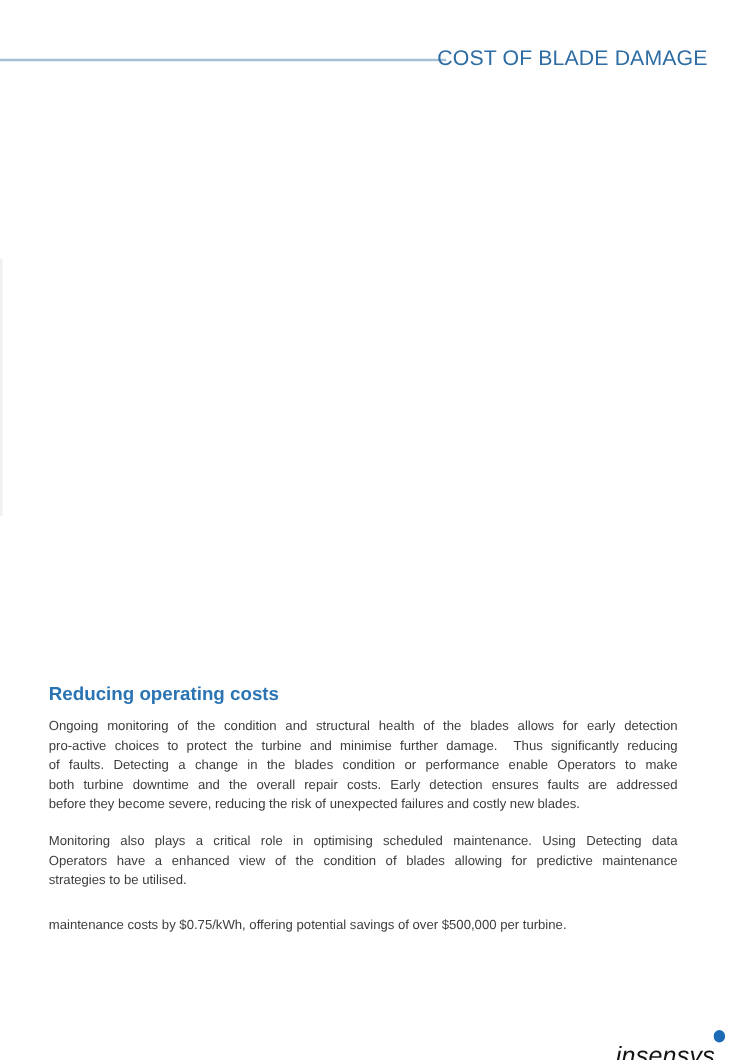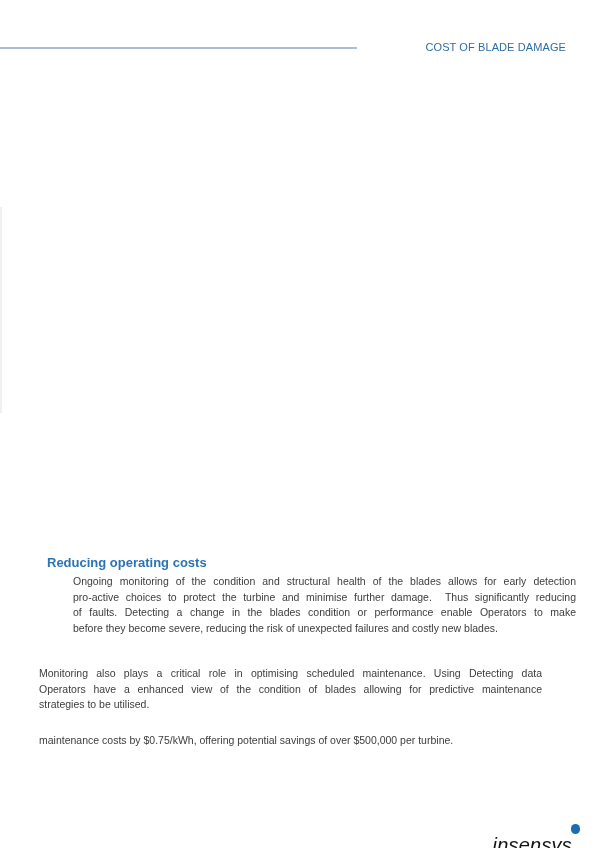--- a/index.html
+++ b/index.html
@@ -21,60 +21,60 @@
     left: 0;
     top: 47px;
     width: 357px;
     height: 1.5px;
     background: var(--rule-blue, #a6c0d3);
   }
   .header-title {
     position: absolute;
     top: 40px;
     right: 34px;
-    font-size: 11px;
+    font-size: 17px;
     line-height: 14px;
     letter-spacing: 0.1px;
     color: var(--header-blue, #2e6da4);
     white-space: nowrap;
   }
   
   .edge-artifact {
     position: absolute;
     left: 0;
     top: 207px;
     width: 2px;
     height: 206px;
     background: #f0f0f0;
   }
   
   .section-heading {
     position: absolute;
     left: 39px;
     top: 547px;
-    margin: 8px;
-    font-size: 13px;
+    margin: 0;
+    font-size: 15px;
     font-weight: 700;
     color: var(--accent-blue, #2b74b4);
     white-space: nowrap;
   }
   .para {
     position: absolute;
     left: 39px;
     width: 503px;
     font-size: 10.5px;
     line-height: 15.5px;
     color: var(--body-text, #3d3d3d);
   }
   .para .ln { min-height: 15.5px; }
   .para .jl {
     text-align: justify;
     text-align-last: justify;
   }
-  .p1 { top: 574px; margin-left: 34px; }
+  .p1 { top: 574px; }
   .p2 { top: 666px; }
   .p3 { top: 733px; }
   
   .logo {
     position: absolute;
     top: 824px;
     right: 20px;
     width: 140px;
     height: 44px;
     font-style: italic;
@@ -107,20 +107,21 @@
   <div class="header-title">COST OF BLADE DAMAGE</div>
 
   <div class="edge-artifact"></div>
 
   <h2 class="section-heading">Reducing operating costs</h2>
 
   <div class="para p1">
     <div class="ln jl">Ongoing monitoring of the condition and structural health of the blades allows for early detection</div>
     <div class="ln jl">pro-active choices to protect the turbine and minimise further damage.&nbsp; Thus significantly reducing</div>
     <div class="ln jl">of faults. Detecting a change in the blades condition or performance enable Operators to make</div>
+    <div class="ln jl">both turbine downtime and the overall repair costs. Early detection ensures faults are addressed</div>
     <div class="ln">before they become severe, reducing the risk of unexpected failures and costly new blades.</div>
   </div>
 
   <div class="para p2">
     <div class="ln jl">Monitoring also plays a critical role in optimising scheduled maintenance. Using Detecting data</div>
     <div class="ln jl">Operators have a enhanced view of the condition of blades allowing for predictive maintenance</div>
     <div class="ln">strategies to be utilised.</div>
   </div>
 
   <div class="para p3">

